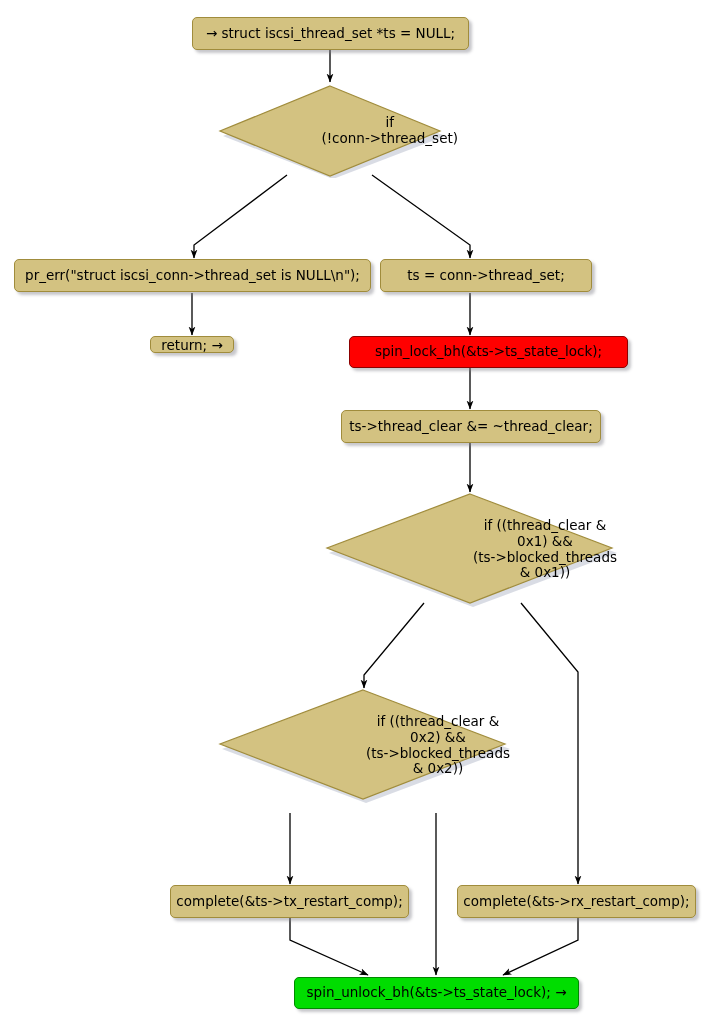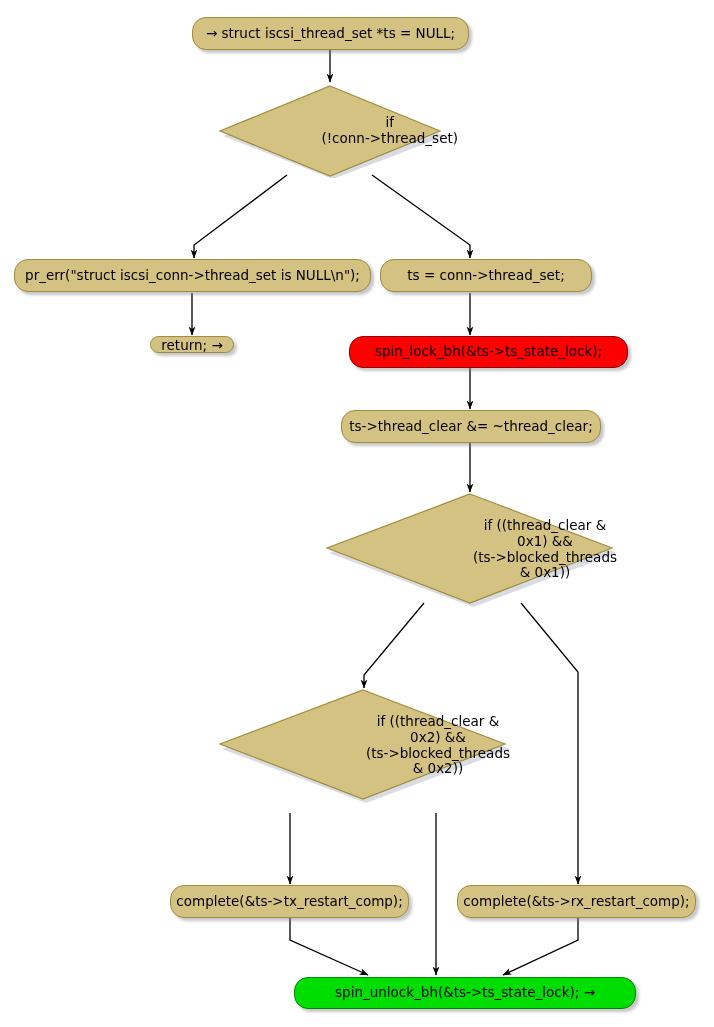--- a/index.html
+++ b/index.html
@@ -25,21 +25,21 @@
     height: 1027px;
     pointer-events: none;
   }
   .node {
     position: absolute;
     box-sizing: border-box;
   }
   
   .box {
     border: 1.2px solid #A08C3C;
-    border-radius: 14px;
+    border-radius: 5px;
     background: #D3C281;
     color: #000000;
     display: flex;
     align-items: center;
     justify-content: center;
     box-shadow: 3px 3px 3px rgba(130,130,140,0.45);
     font-size: 13.5px;
     white-space: nowrap;
     line-height: 1;
   }
@@ -188,17 +188,17 @@
   </div>
 
   <div class="node box" style="left:170px; top:885px; width:239px; height:33px;">
     <span>complete(&amp;ts-&gt;tx_restart_comp);</span>
   </div>
 
   <div class="node box" style="left:457px; top:885px; width:239px; height:33px;">
     <span>complete(&amp;ts-&gt;rx_restart_comp);</span>
   </div>
 
-  <div class="node box green" style="left:294px; top:977px; width:342px; height:32px;">
+  <div class="node box green" style="left:294px; top:977px; width:285px; height:32px;">
     <span>spin_unlock_bh(&amp;ts-&gt;ts_state_lock); →</span>
   </div>
 
 </div>
 
 </body></html>

